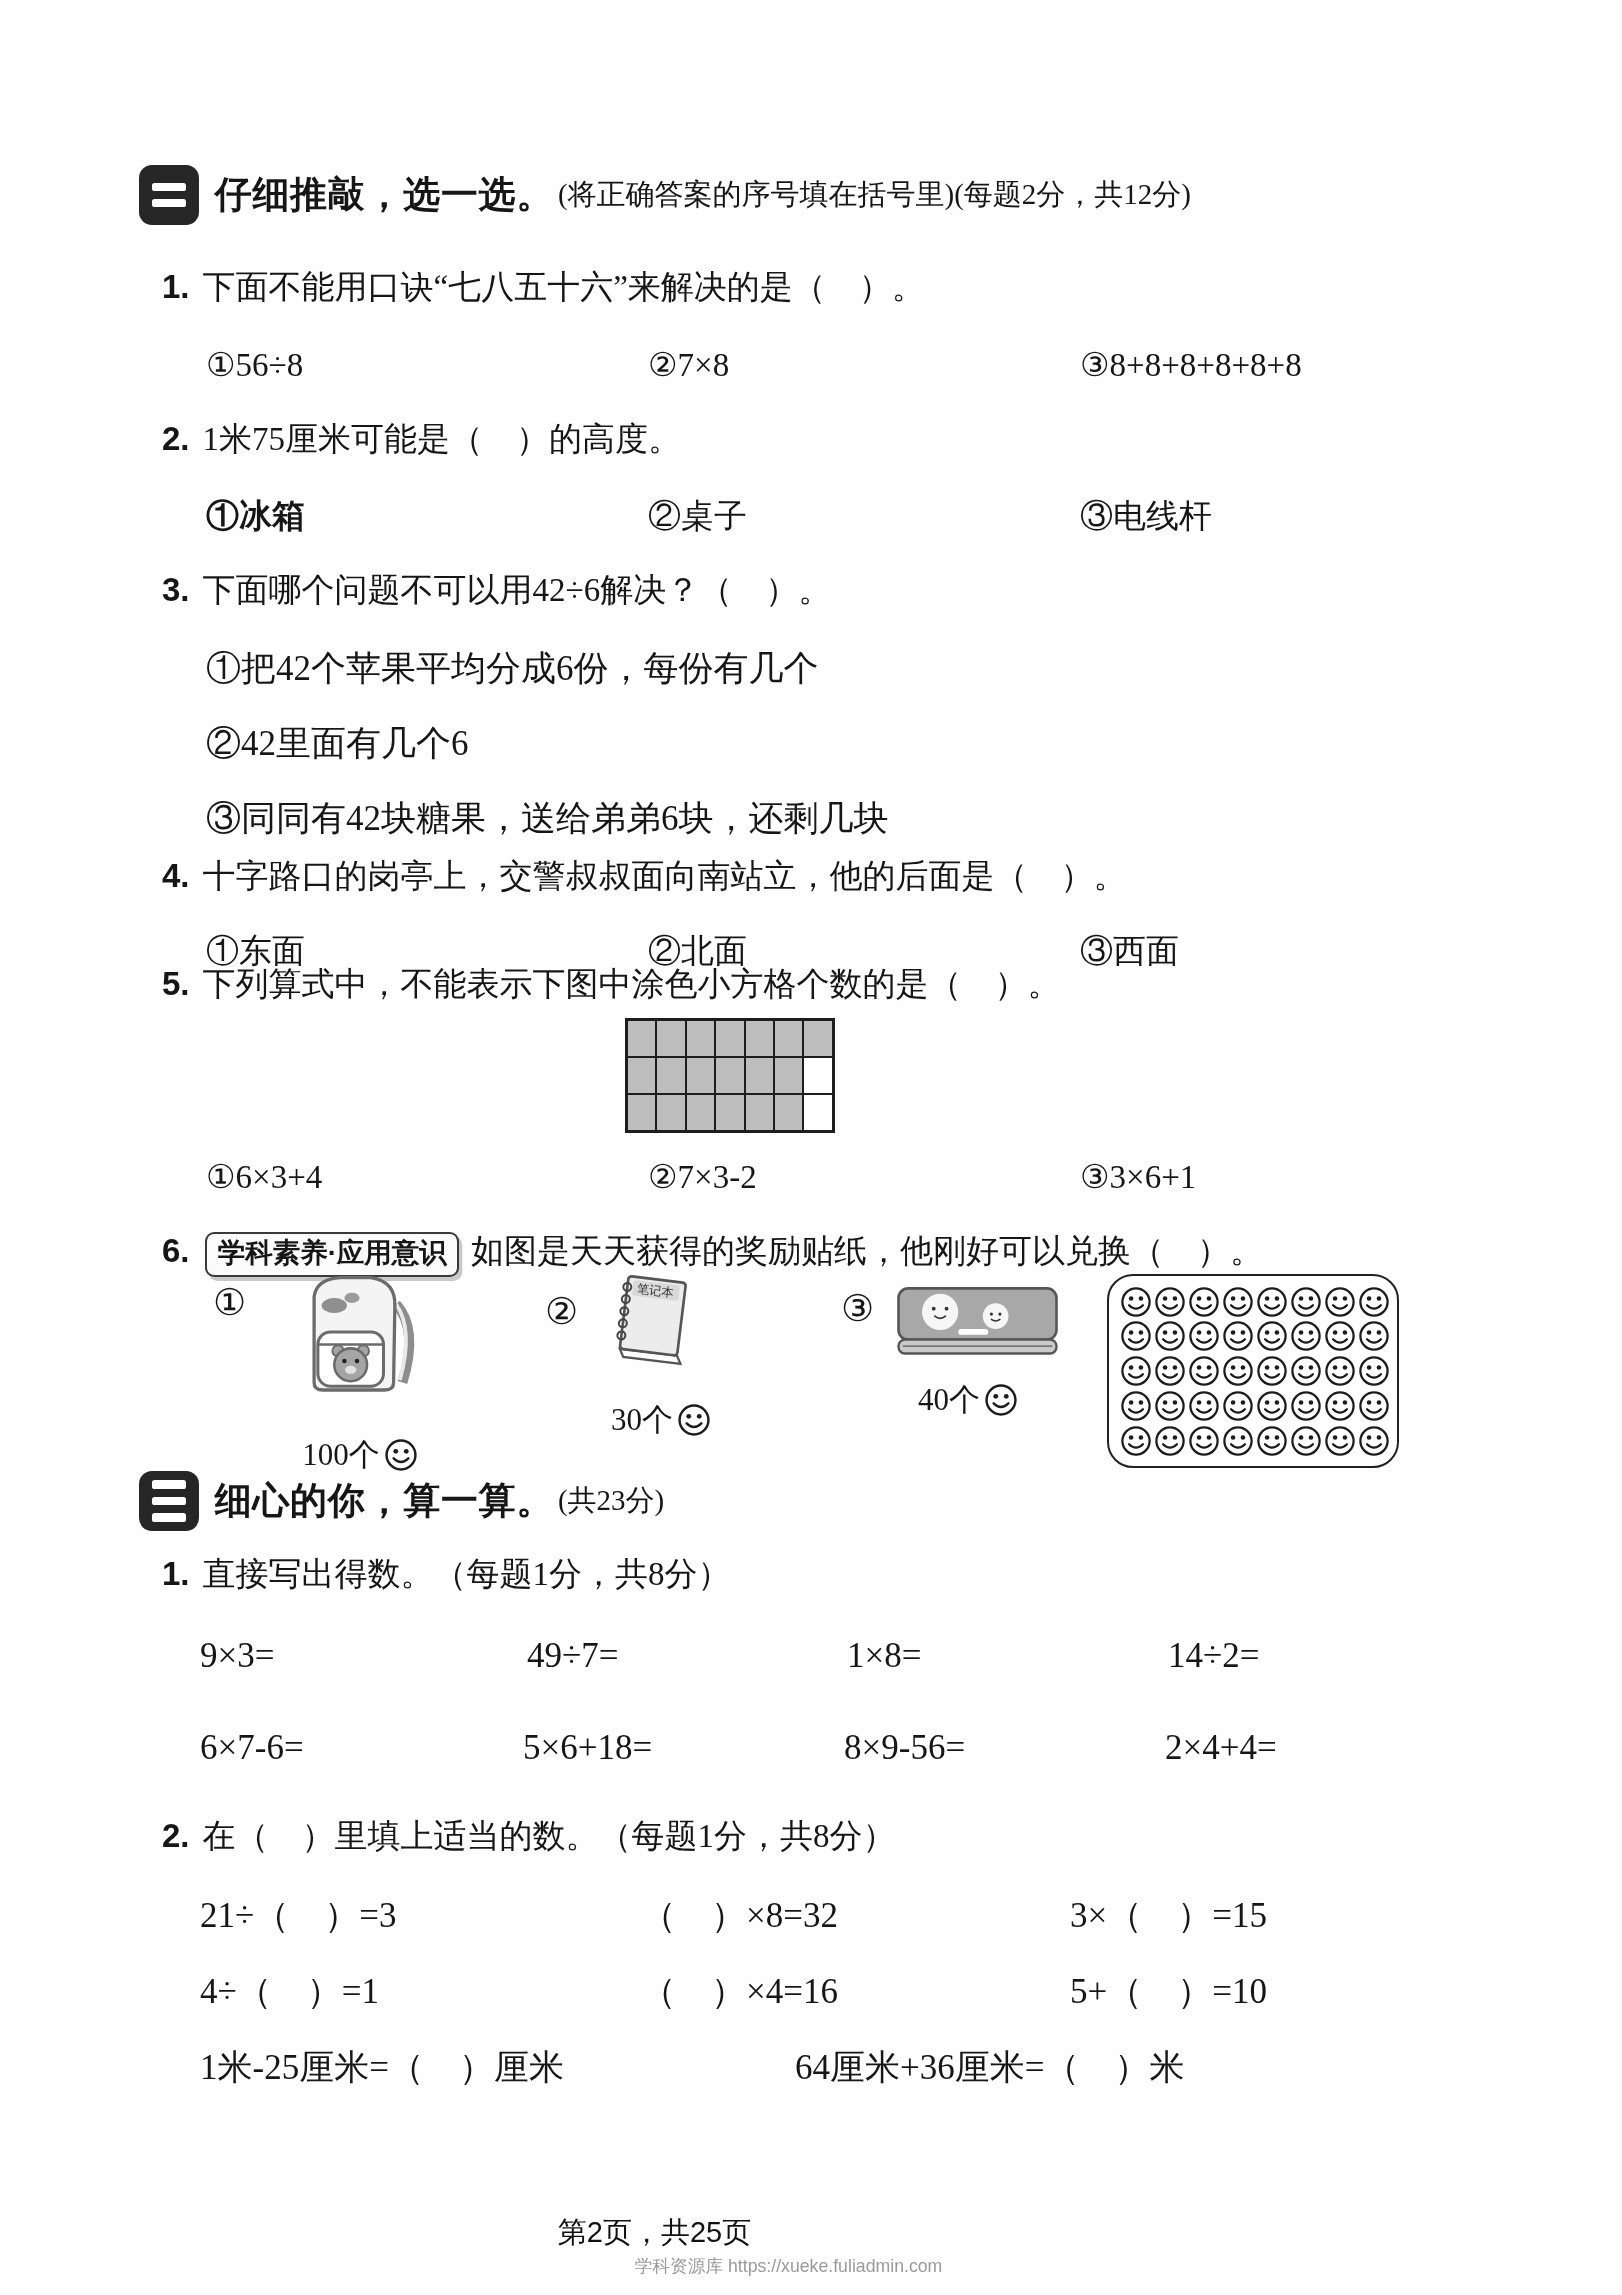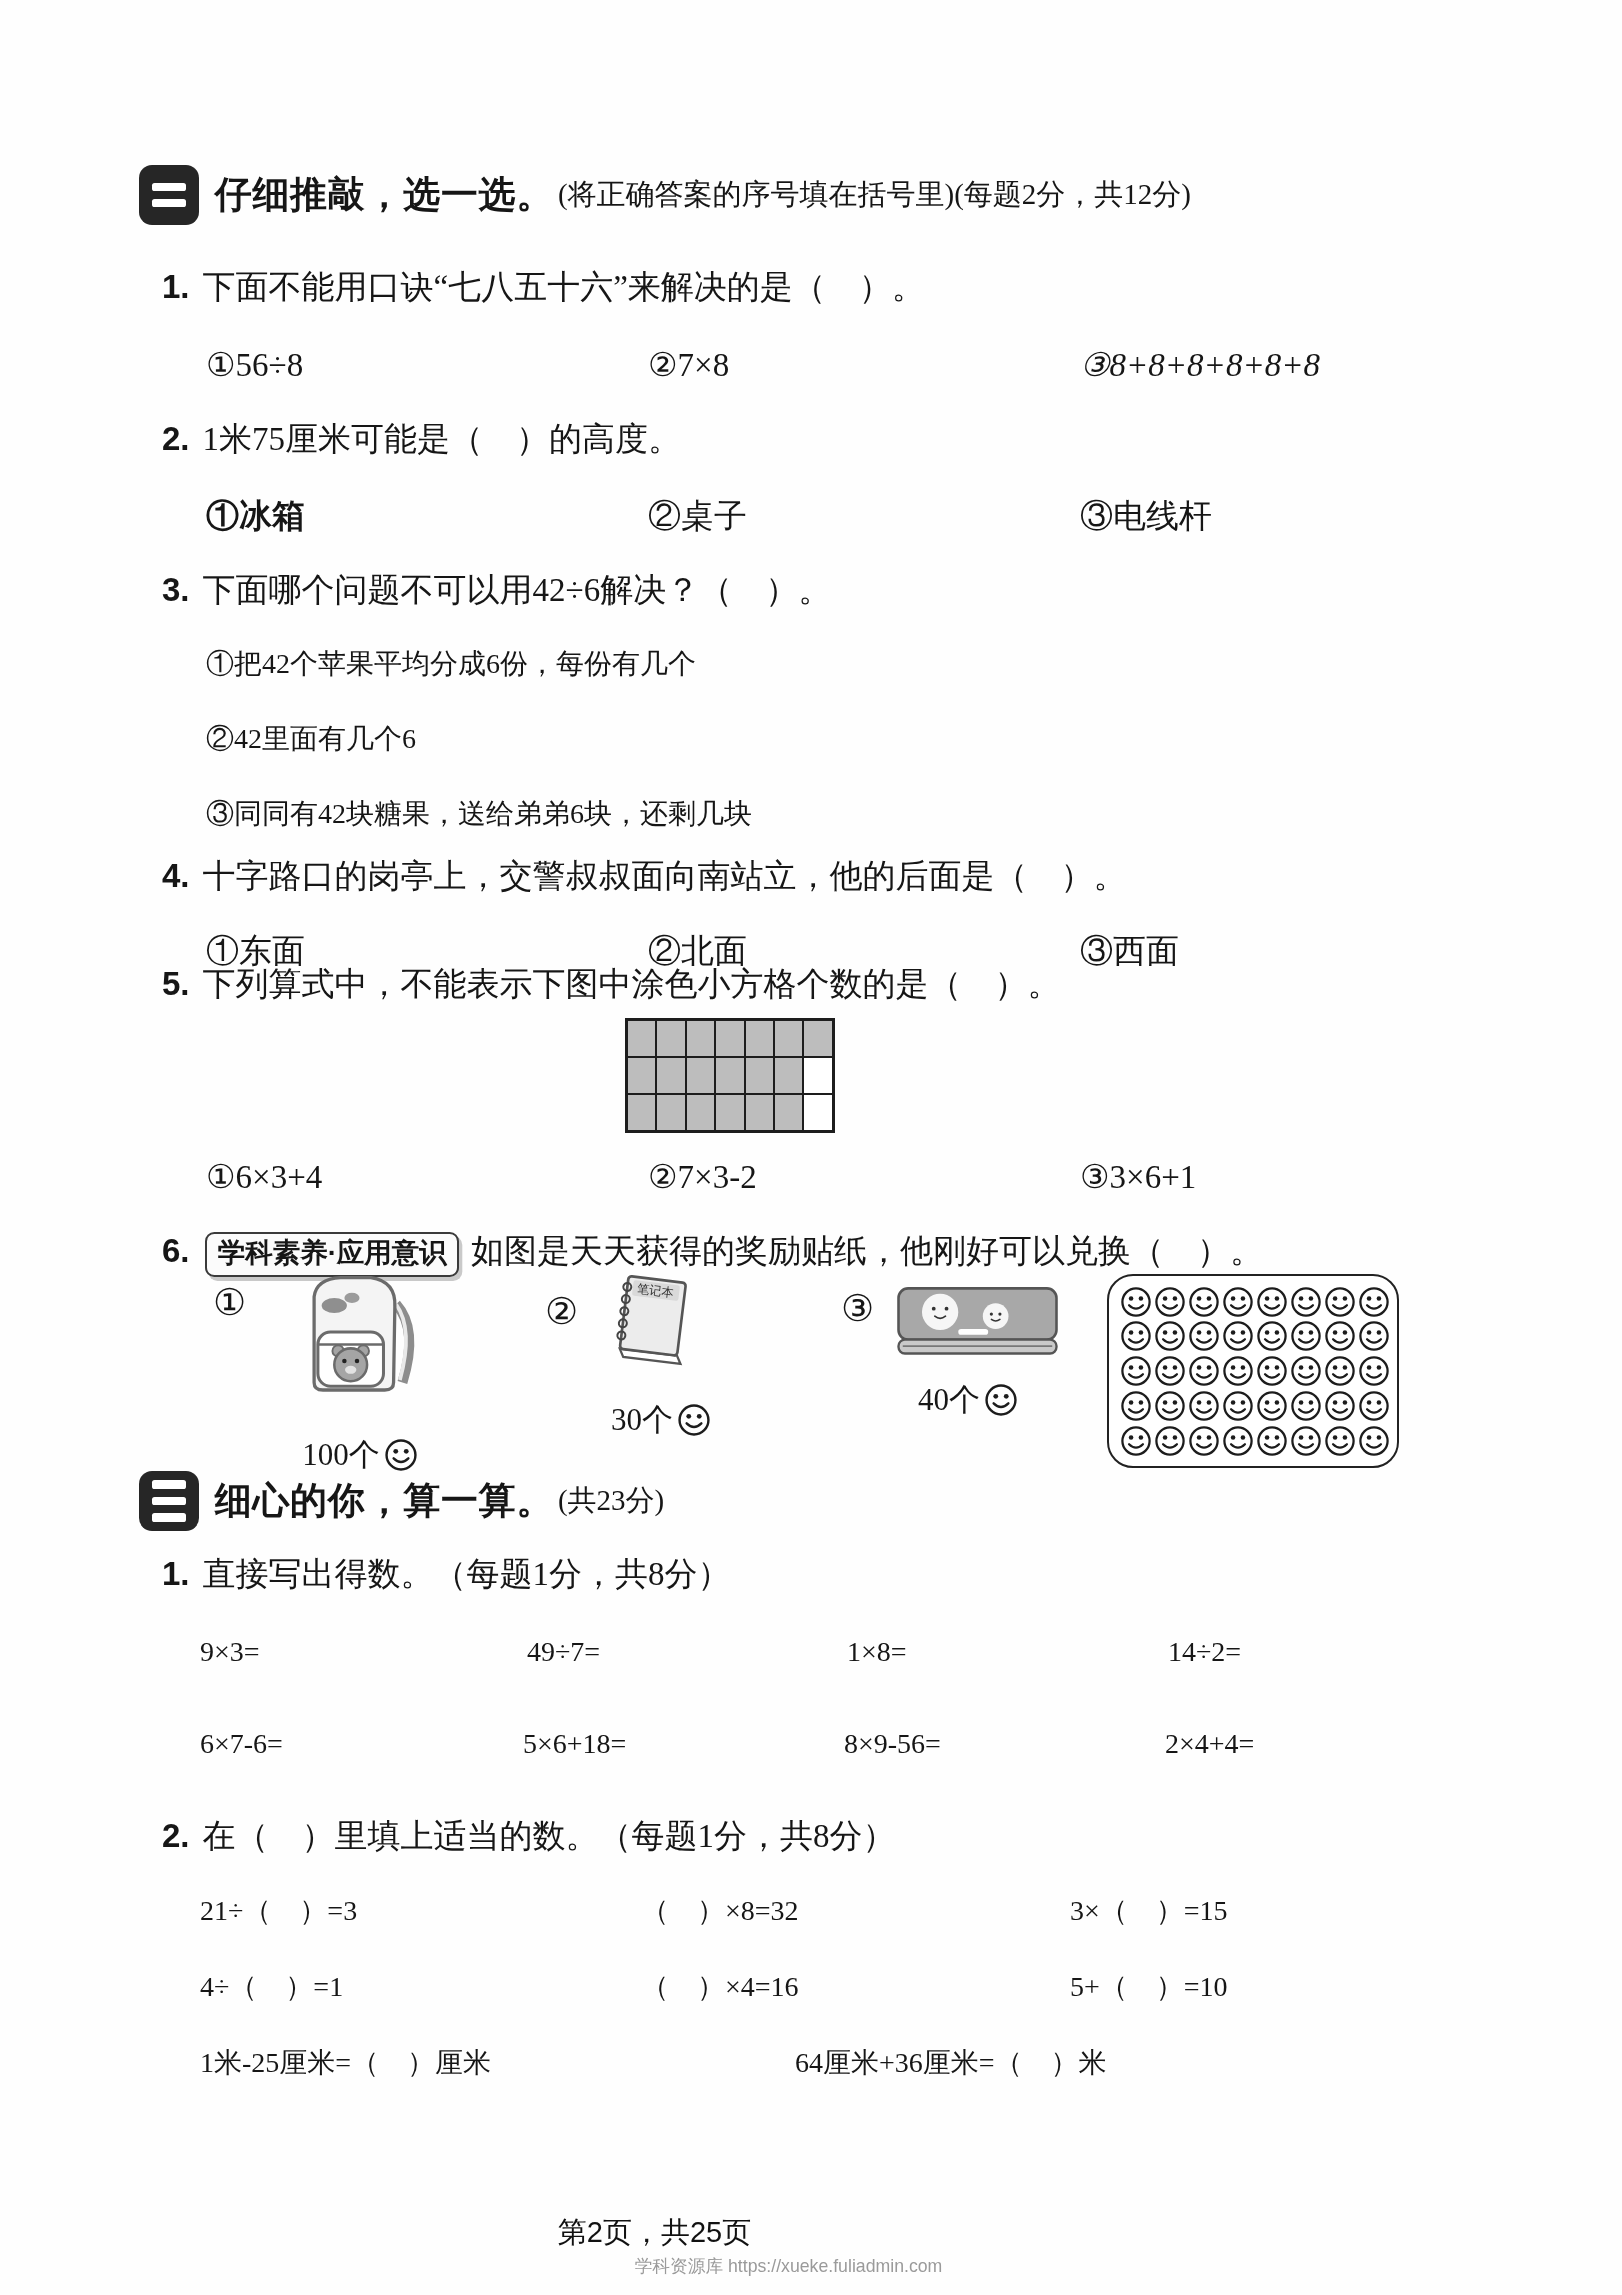--- a/index.html
+++ b/index.html
@@ -25,21 +25,21 @@
   .sec-note { font-size:29px; white-space:pre; margin-left:3.9px; }
   
   .qline { display:flex; align-items:baseline; white-space:pre; }
   .qno {
     font-family:"Liberation Sans","DejaVu Sans",sans-serif; font-weight:bold;
     font-size:33px; margin-right:13px;
   }
   .qtext { font-size:33px; white-space:pre; }
   .optrow { left:0; width:1623px; height:46px; }
   .opt { position:absolute; font-size:33px; white-space:pre; }
-  .mitem { position:absolute; font-size:28px; white-space:pre; }
+  .mitem { position:absolute; font-size:35px; white-space:pre; }
   
   .sq-grid { display:grid; border:2px solid #1d1d1d; width:max-content; background:#1d1d1d; }
   .gcell { width:29.4px; height:37px; border:1.3px solid #1d1d1d; }
   
   .chip {
     display:inline-block; border:2px solid #3a3a3a; border-radius:9.2px;
     background:#fbfbfb; padding:1.3px 10.5px 3.9px 10.5px; margin:0 11.8px 0 2.6px;
     font-family:"Liberation Sans","DejaVu Sans",sans-serif; font-weight:bold;
     font-size:27.5px; box-shadow:3.3px 3.9px 0 #c9c9c9; vertical-align:3.9px; white-space:pre;
   }
@@ -85,21 +85,21 @@
     <span class="sec-note">(将正确答案的序号填在括号里)(每题2分，共12分)</span>
   </div>
 
   <div class="abs qline" style="left:162px; top:265px;">
     <span class="qno">1.</span>
     <span class="qtext">下面不能用口诀“七八五十六”来解决的是（    ）。</span>
   </div>
   <div class="abs optrow" style="top:345px;">
     <span class="opt" style="left:206px;">①56÷8</span>
     <span class="opt" style="left:648px;">②7×8</span>
-    <span class="opt" style="left:1080px;font-style:italic;">③8+8+8+8+8+8</span>
+    <span class="opt" style="left:1080px;">③8+8+8+8+8+8</span>
   </div>
 
   <div class="abs qline" style="left:162px; top:417px;">
     <span class="qno">2.</span>
     <span class="qtext">1米75厘米可能是（    ）的高度。</span>
   </div>
   <div class="abs optrow" style="top:494px;">
     <span class="opt" style="left:206px;font-weight:bold;">①冰箱</span>
     <span class="opt" style="left:648px;">②桌子</span>
     <span class="opt" style="left:1080px;">③电线杆</span>

